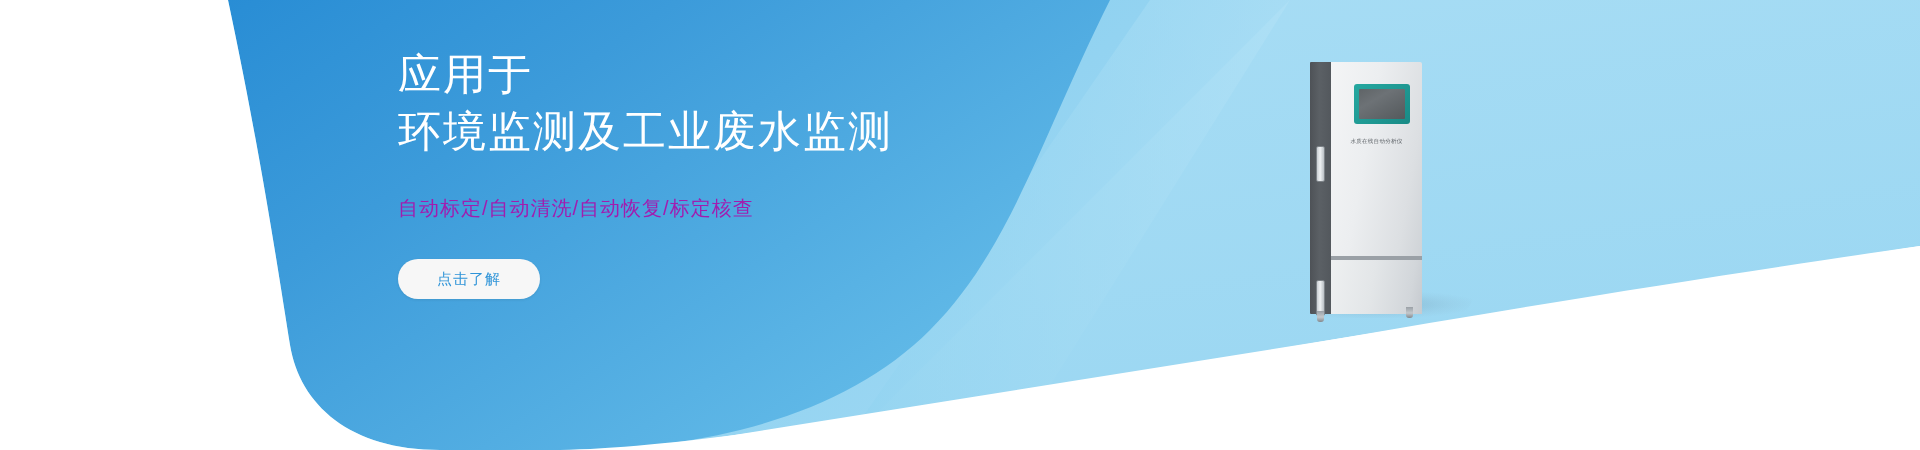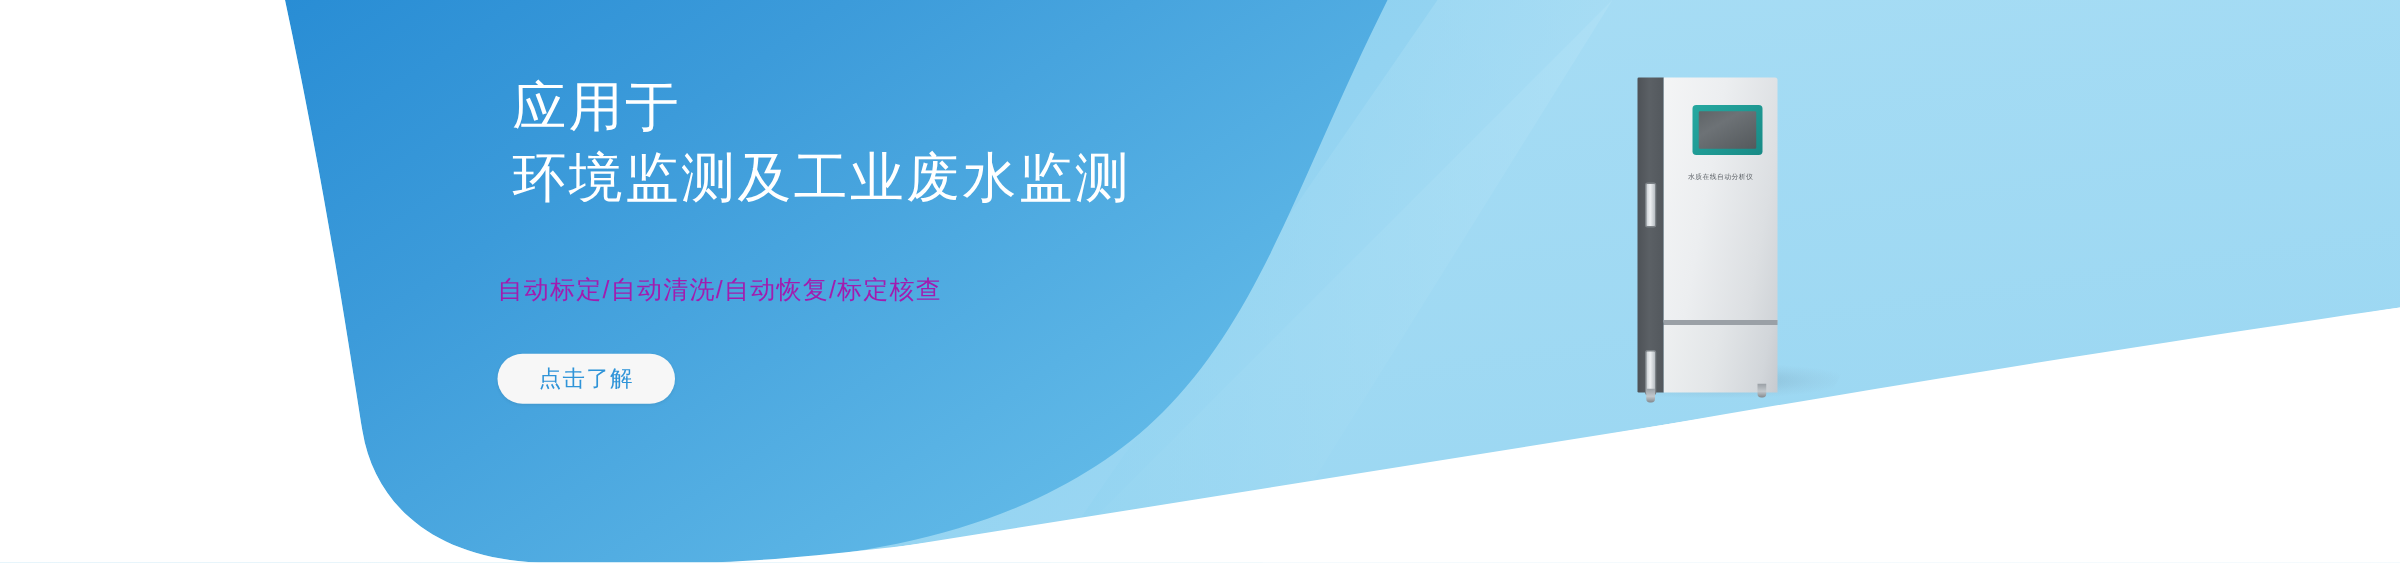--- a/index.html
+++ b/index.html
@@ -26,21 +26,21 @@
 
   
   .copy{
     position:absolute;
     left:398px;
     top:46px;
     width:760px;
     z-index:6;
   }
   .headline{
-    margin:12px;
+    margin:0;
     color:#ffffff;
     font-size:43px;
     line-height:57px;
     font-weight:400;
     letter-spacing:2px;
     white-space:nowrap;
   }
   .headline .line2{font-size:43px;text-align:right;}
   .subtitle{
     margin:0;
@@ -55,21 +55,21 @@
   .cta{
     display:inline-block;
     margin-top:37px;
     width:142px;
     height:40px;
     line-height:40px;
     text-align:center;
     border-radius:20px;
     background:#f7f7f7;
     color:#2f94d8;
-    font-size:18px;
+    font-size:15px;
     letter-spacing:1px;
     border:none;
     cursor:pointer;
     box-shadow:0 1px 3px rgba(0,0,0,.08);
     font-family:"Liberation Sans","DejaVu Sans",sans-serif;
     padding:0;
   }
 
   
   .device{

